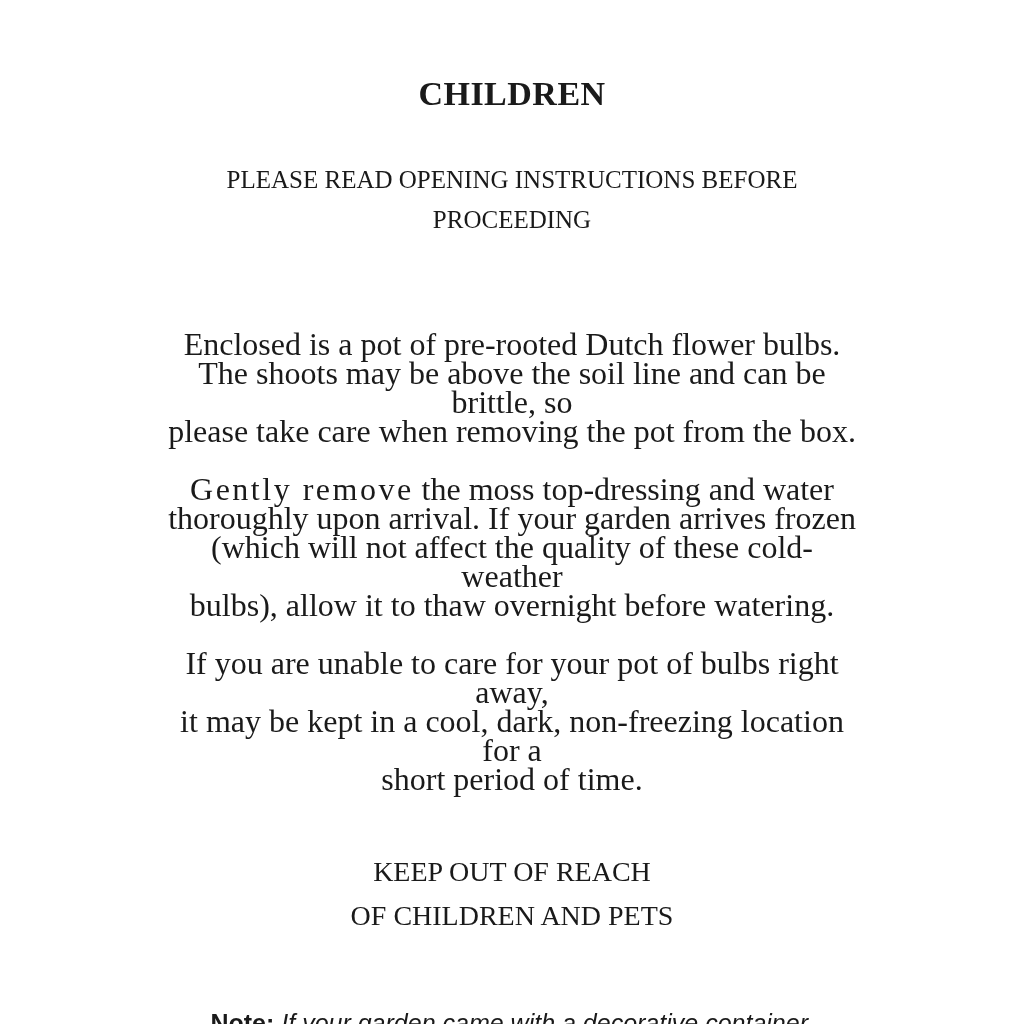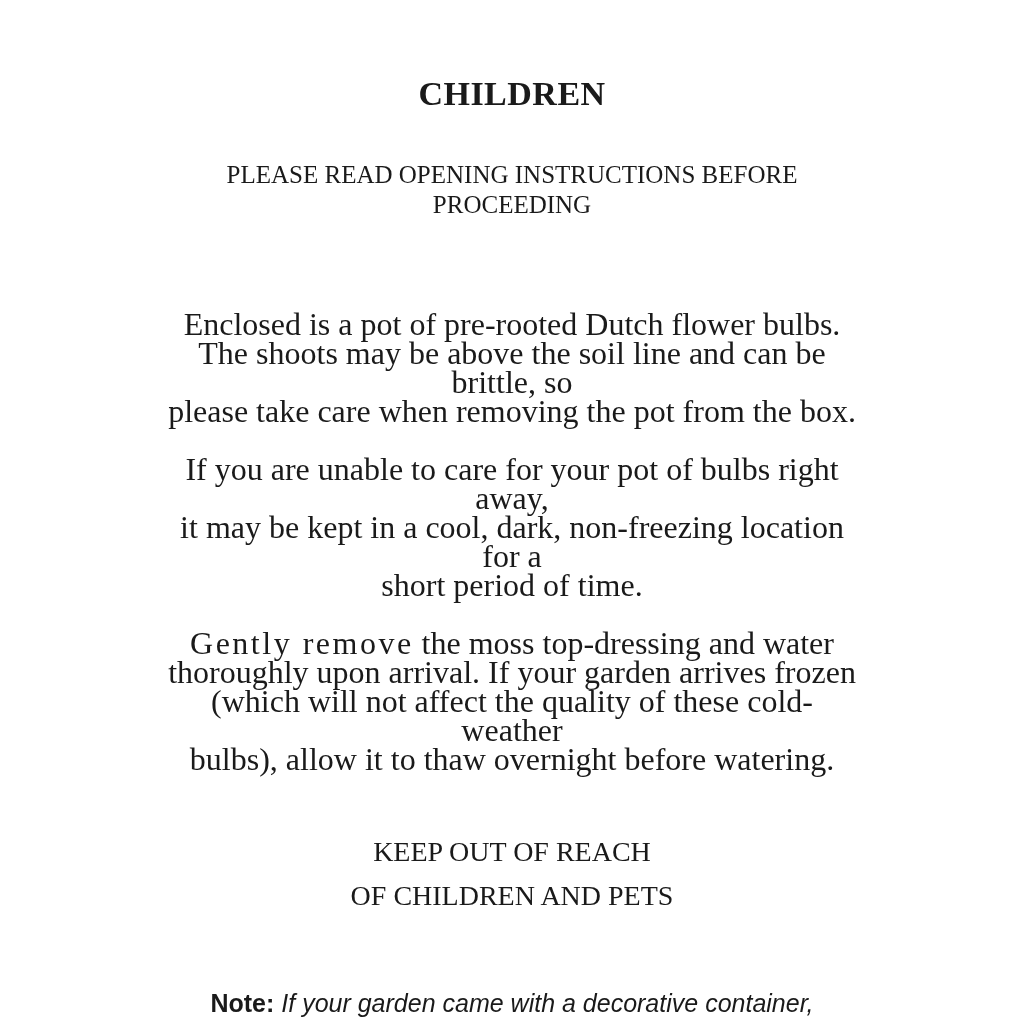--- a/index.html
+++ b/index.html
@@ -27,21 +27,21 @@
     font-size: 34px;
     font-weight: bold;
     letter-spacing: 0.5px;
     margin: 0 0 46px 0;
     line-height: 40px;
   }
   .subtitle {
     font-size: 25px;
     font-weight: normal;
     margin: 8px 0 90px 0;
-    line-height: 30px;
+    line-height: 40px;
     white-space: pre-line;
   }
   .body-paragraph {
     font-size: 32px;
     line-height: 29px;
     margin: 0 0 29px 0;
     white-space: pre-line;
   }
   .tracked {
     letter-spacing: 2.5px;
@@ -77,28 +77,28 @@
 
     <h1 class="title">CHILDREN</h1>
 
     <p class="subtitle">PLEASE READ OPENING INSTRUCTIONS BEFORE
 PROCEEDING</p>
 
     <p class="body-paragraph">Enclosed is a pot of pre-rooted Dutch flower bulbs.
 The shoots may be above the soil line and can be brittle, so
 please take care when removing the pot from the box.</p>
 
-    <p class="body-paragraph">If you are unable to care for your pot of bulbs right away,
-it may be kept in a cool, dark, non-freezing location for a
-short period of time.</p>
-
     <p class="body-paragraph"><span class="tracked">Gently remove</span><span> the moss top-dressing and water
 thoroughly upon arrival. If your garden arrives frozen
 (which will not affect the quality of these cold-weather
 bulbs), allow it to thaw overnight before watering.</span></p>
+
+    <p class="body-paragraph">If you are unable to care for your pot of bulbs right away,
+it may be kept in a cool, dark, non-freezing location for a
+short period of time.</p>
 
     <p class="warning">KEEP OUT OF REACH
 OF CHILDREN AND PETS</p>
 
     <p class="note">
       <span class="note-label">Note:</span>
       <span class="note-body">If your garden came with a decorative container, please be aware that it may not be waterproof and be sure to place it on a water resistant surface.</span>
     </p>
 
   </div>

